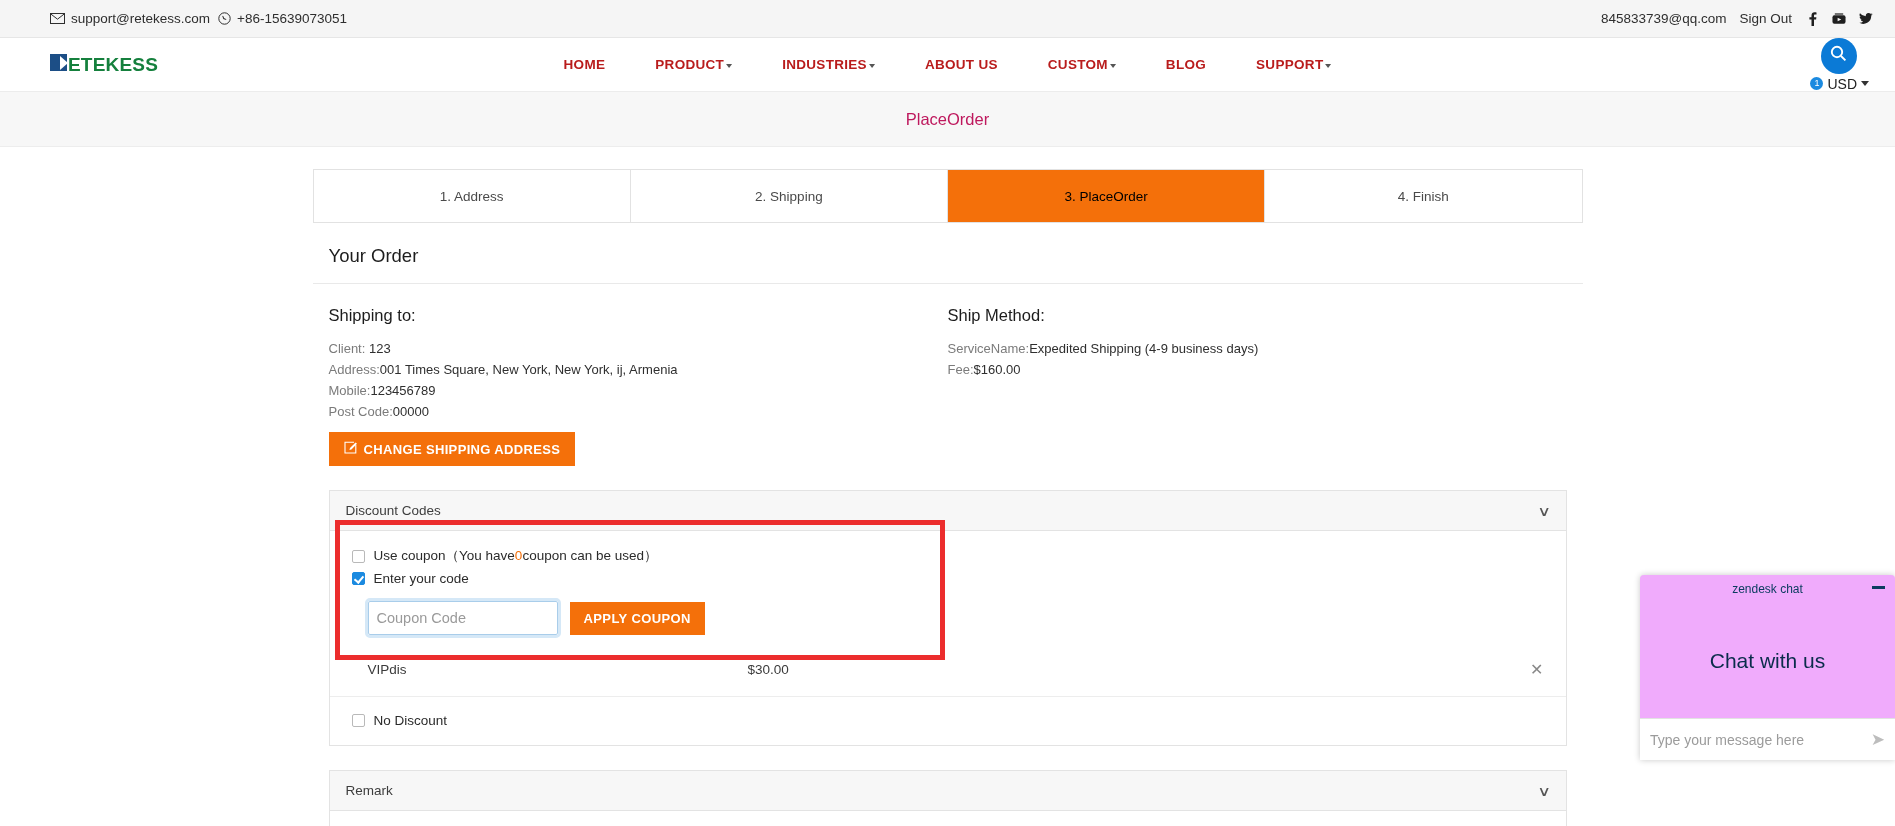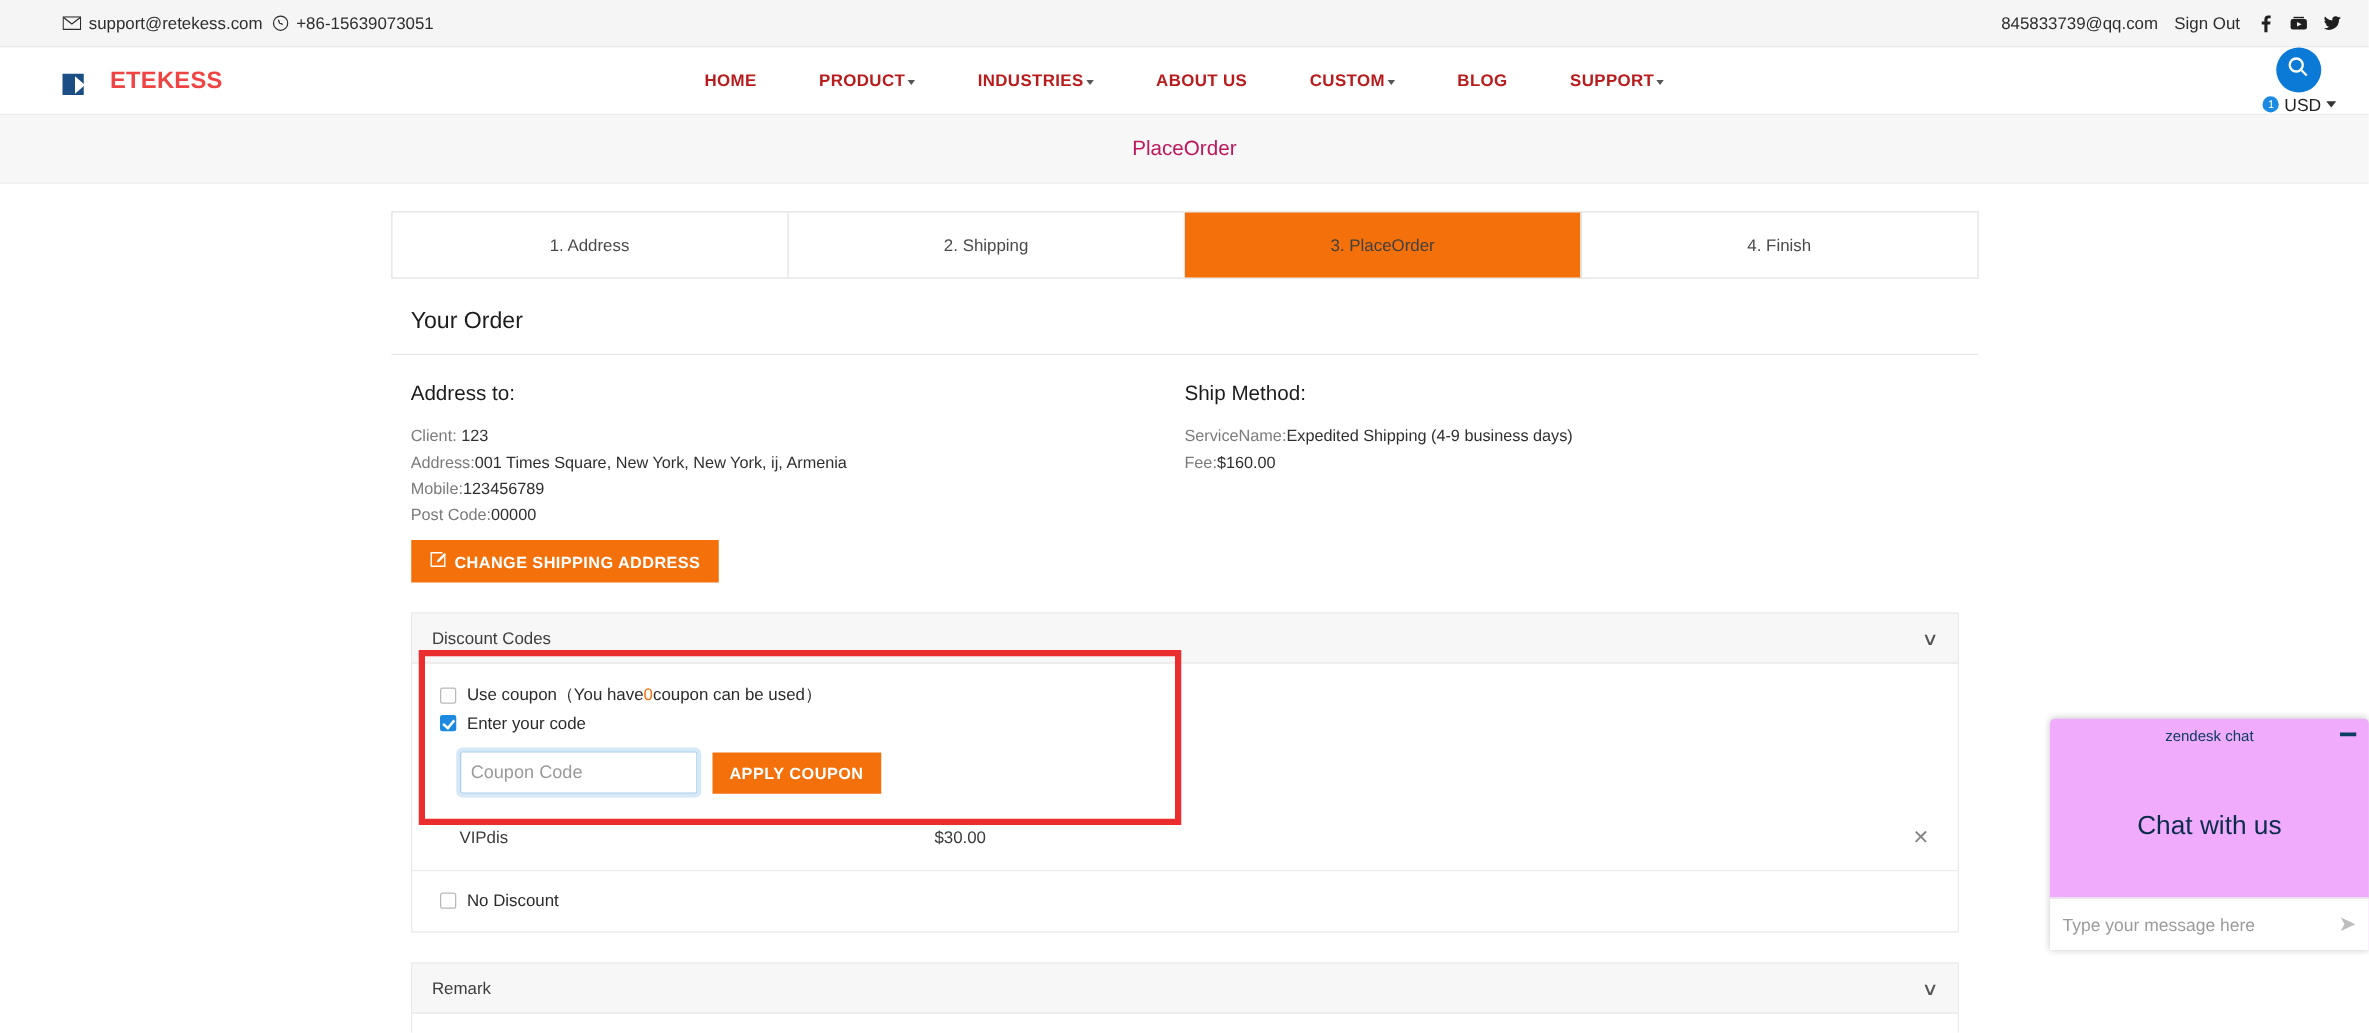--- a/index.html
+++ b/index.html
@@ -35,26 +35,25 @@
     height: 54px;
     background: #ffffff;
     display: flex;
     align-items: center;
     padding: 0 22px 0 50px;
     position: relative;
     border-bottom: 1px solid #ececec;
   }
   .logo {
     display: flex;
-    align-items: flex-end;
+    align-items: flex-start;
     font-size: 19px;
     font-weight: 700;
     letter-spacing: .2px;
-    color: #ef4444;
-    gap: 20px;
+    color: #15803d;
   }
   .logo-mark {
     width: 17px; height: 17px;
     background: #1c4e86;
     margin-right: 1px;
     position: relative;
     display: inline-block;
   }
   .logo-mark:after {
     content: "";
@@ -157,21 +156,21 @@
     flex: 1 1 0;
     display: flex; align-items: center; justify-content: center;
     font-size: 13.5px;
     color: #4a4a4a;
     border-right: 1px solid #e2e2e2;
     cursor: pointer;
   }
   .step:last-child { border-right: none; }
   .step.active {
     background: #f4700a;
-    color: #404040;
+    color: #000000;
   }
 
   
   .order-head {
     margin-top: 22px;
     padding: 0 16px 16px 16px;
     border-bottom: 1px solid #e9e9e9;
     font-size: 18.5px;
     color: #1d1d1d;
   }
@@ -474,21 +473,21 @@
       </div>
       <div class="step">
         <span>4. Finish</span>
       </div>
     </div>
 
     <div class="order-head">Your Order</div>
 
     <div class="cols">
       <div class="col">
-        <div class="col-h">Address to:</div>
+        <div class="col-h">Shipping to:</div>
         <div class="line">
           <span>Client:</span>
           <b>123</b>
         </div>
         <div class="line">
           <span>Address:</span><b>001 Times Square, New York, New York, ij, Armenia</b>
         </div>
         <div class="line">
           <span>Mobile:</span><b>123456789</b>
         </div>

